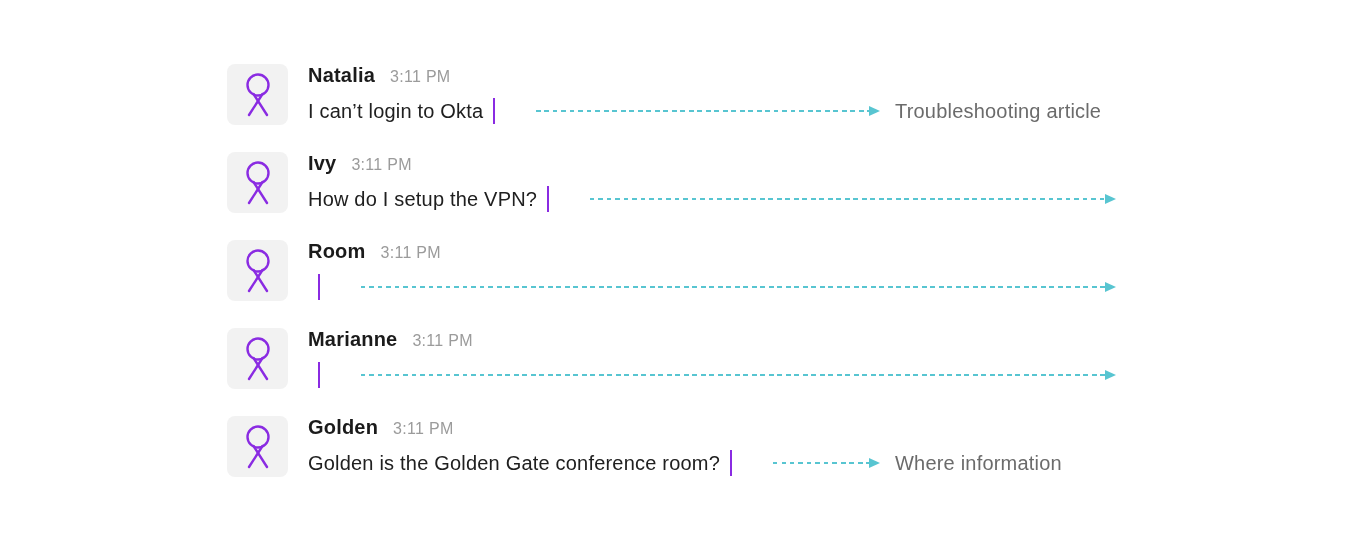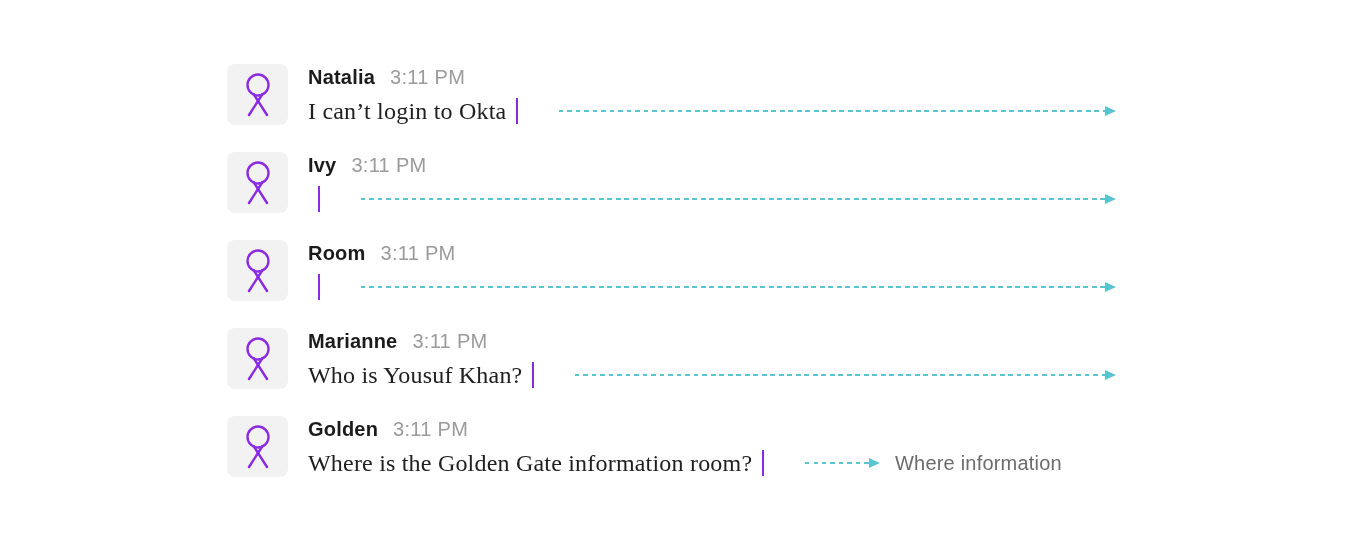--- a/index.html
+++ b/index.html
@@ -47,39 +47,38 @@
     margin-top: 3px;
     line-height: 26px;
   }
   .sender-name {
     font-size: 20px;
     font-weight: 700;
     color: var(--nameColor, #1b1b1b);
     letter-spacing: 0.2px;
   }
   .timestamp {
-    font-size: 20px;
+    font-size: 16px;
     color: var(--timestampColor, #9b9b9b);
     margin-left: 15px;
     letter-spacing: 0.3px;
   }
   .message-line {
     display: flex;
     align-items: center;
     margin-top: 7px;
     width: 823px;
     height: 28px;
   }
   .message-text {
-    font-size: 24px;
+    font-size: 20px;
     color: var(--messageColor, #202020);
     white-space: nowrap;
     flex: none;
     letter-spacing: 0.2px;
-    font-family: Liberation Serif, serif;
   }
   .text-cursor {
     flex: none;
     width: 2px;
     height: 26px;
     margin-left: 10px;
     background: var(--purple, #8a2be2);
   }
   .dashed-arrow {
     flex: 1 1 auto;
@@ -132,40 +131,42 @@
       <div class="name-line">
         <span class="sender-name">Natalia</span>
         <span class="timestamp">3:11 PM</span>
       </div>
       <div class="message-line">
         <span class="message-text">I can’t login to Okta</span>
         <span class="text-cursor"></span>
         <span class="dashed-arrow">
           <span class="arrowhead"></span>
         </span>
+        <span class="intent-label">Troubleshooting article</span>
       </div>
     </div>
   </div>
 
   <div class="chat-row">
     <div class="avatar">
       <span>
         <svg width="44" height="46" viewBox="0 0 44 46">
           <circle cx="22" cy="13" r="10.5" fill="none" stroke="#8a2be2" stroke-width="2.4"></circle>
           <line x1="26.5" y1="22" x2="13" y2="43" stroke="#8a2be2" stroke-width="2.4" stroke-linecap="round"></line>
           <line x1="17.5" y1="22" x2="31" y2="43" stroke="#8a2be2" stroke-width="2.4" stroke-linecap="round"></line>
         </svg>
       </span>
     </div>
     <div class="row-body">
       <div class="name-line">
         <span class="sender-name">Ivy</span>
         <span class="timestamp">3:11 PM</span>
       </div>
       <div class="message-line">
+        <span class="message-text">How do I setup the VPN?</span>
         <span class="text-cursor"></span>
         <span class="dashed-arrow">
           <span class="arrowhead"></span>
         </span>
       </div>
     </div>
   </div>
 
   <div class="chat-row">
     <div class="avatar">
@@ -200,21 +201,20 @@
           <line x1="17.5" y1="22" x2="31" y2="43" stroke="#8a2be2" stroke-width="2.4" stroke-linecap="round"></line>
         </svg>
       </span>
     </div>
     <div class="row-body">
       <div class="name-line">
         <span class="sender-name">Marianne</span>
         <span class="timestamp">3:11 PM</span>
       </div>
       <div class="message-line">
-        <span class="message-text">Who is Yousuf Khan?</span>
         <span class="text-cursor"></span>
         <span class="dashed-arrow">
           <span class="arrowhead"></span>
         </span>
       </div>
     </div>
   </div>
 
   <div class="chat-row">
     <div class="avatar">
@@ -225,21 +225,21 @@
           <line x1="17.5" y1="22" x2="31" y2="43" stroke="#8a2be2" stroke-width="2.4" stroke-linecap="round"></line>
         </svg>
       </span>
     </div>
     <div class="row-body">
       <div class="name-line">
         <span class="sender-name">Golden</span>
         <span class="timestamp">3:11 PM</span>
       </div>
       <div class="message-line">
-        <span class="message-text">Where is the Golden Gate information room?</span>
+        <span class="message-text">Golden is the Golden Gate conference room?</span>
         <span class="text-cursor"></span>
         <span class="dashed-arrow">
           <span class="arrowhead"></span>
         </span>
         <span class="intent-label">Where information</span>
       </div>
     </div>
   </div>
 
 </div>

